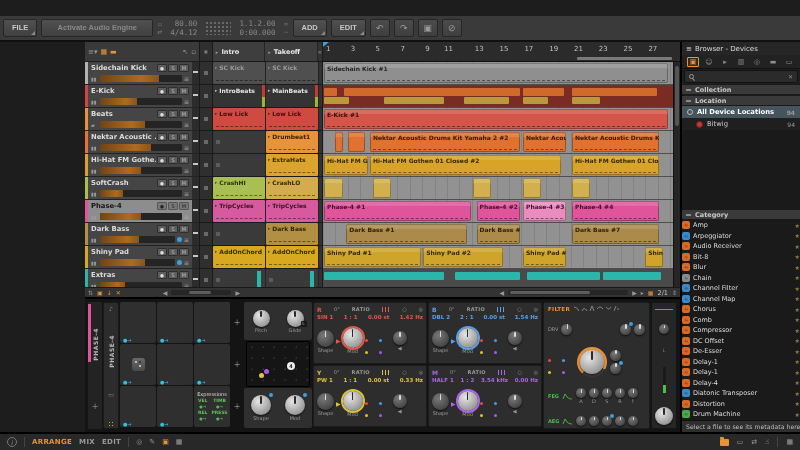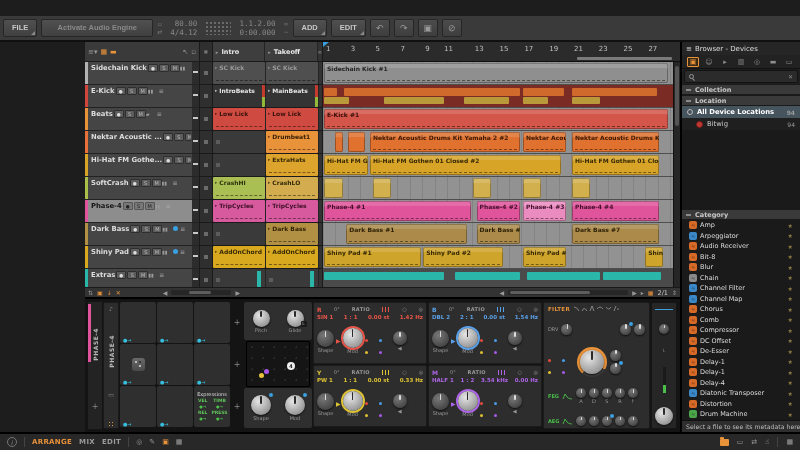--- a/index.html
+++ b/index.html
@@ -29,21 +29,21 @@
 .center{position:absolute;left:85px;right:120px;top:42px;bottom:18px;display:flex;flex-direction:column;background:#262626}
 .arrarea{height:255px;display:flex;flex-direction:column}
 .panes{flex:1;display:flex;overflow:hidden}
 
 .tpanel{width:115px;display:flex;flex-direction:column;background:#333;border-right:1px solid #1a1a1a}
 .tphead{height:20px;background:#3a3a3a;border-bottom:1px solid #1e1e1e;display:flex;align-items:center;gap:3px;padding:0 3px;font-size:7px;color:#999}
 .tphead .act{color:#e8923a}
 .tlist{flex:1;overflow:hidden}
 .trow{height:23px;display:flex;border-bottom:1px solid #222;background:#454545}
 .tcol{width:3px}
-.tmain{flex:1;padding:1px 2px 1px 3px;display:flex;flex-direction:row;justify-content:flex-start;overflow:hidden}
+.tmain{flex:1;padding:1px 2px 1px 3px;display:flex;flex-direction:column;justify-content:space-between;overflow:hidden}
 .tl1{display:flex;align-items:center;height:10px}
 .tname{font-size:6.8px;font-weight:bold;color:#ddd;white-space:nowrap;overflow:hidden;flex:1}
 .tb{width:10px;height:8px;font-size:5px;line-height:7px;text-align:center;background:#5d5d5d;color:#bbb;border-radius:1px;margin-left:1px;border:1px solid #2e2e2e;flex:none}
 .tb.rec{font-size:4.5px;color:#ddd}
 .tb.rec.armed{background:#d22a1e;color:#2a0503;border-color:#6a0e08}
 .trow.sel{background:#8d8d8d}
 .trow.sel .tname{color:#151515}
 .trow.sel .tb{background:#787878;color:#222;border-color:#555}
 .tl2{display:flex;align-items:center;height:9px;gap:2px}
 .ticon{font-size:5px;color:#999;width:7px;flex:none}
@@ -169,21 +169,21 @@
 .bsec{height:11px;background:#3a3a3a;border-top:1px solid #1a1a1a;border-bottom:1px solid #1a1a1a;display:flex;align-items:center;gap:4px;padding:0 4px;font-size:6.5px;font-weight:bold;color:#c8c8c8}
 .bsec i{width:5px;height:2px;background:#8a8a8a}
 .bitem{height:12px;display:flex;align-items:center;gap:4px;padding:0 5px;font-size:6.8px;color:#ccc}
 .bitem.seld{background:#46545e;color:#fff;font-weight:bold}
 .bitem .cnt{margin-left:auto;font-size:6px;color:#9a9a9a}
 .bitem .oring{width:6px;height:6px;border:1px solid #bbb;border-radius:50%}
 .bitem .rdot{width:7px;height:7px;border-radius:50%;background:#c03a34;border:1px solid #7a1c18}
 .bitem.sub{padding-left:14px}
 .bspace{flex:1;background:#1a1a1a}
 .clist{height:200px;overflow:hidden;background:#1a1a1a}
-.citem{height:10.5px;display:flex;align-items:center;gap:3px;padding:0 7px}
+.citem{height:10.5px;display:flex;align-items:center;gap:3px;padding:0 0}
 .cico{width:8px;height:8px;border-radius:2px;flex:none;display:flex;align-items:center;justify-content:center;font-size:5px;color:rgba(0,0,0,.55)}
 .citem .lb{font-size:6.5px;color:#ddd;flex:1;white-space:nowrap;overflow:hidden}
 .citem .st{font-size:6px;color:#8a7a42}
 .bnote{height:12px;background:#2e2e2e;border-top:1px solid #111;font-size:6.2px;color:#bbb;display:flex;align-items:center;padding:0 4px;white-space:nowrap;overflow:hidden}
 
 .bbar{position:absolute;left:0;right:0;bottom:0;height:18px;background:#282828;border-top:2px solid #000;display:flex;align-items:center;gap:7px;padding:0 7px;font-size:7px;color:#9a9a9a;z-index:5}
 .info{width:10px;height:10px;border:1px solid #777;border-radius:50%;font-size:6px;display:flex;align-items:center;justify-content:center;font-style:italic}
 .bsep{width:1px;height:10px;background:#444}
 .bb-arr{color:#e8923a;font-weight:bold;letter-spacing:.3px}
 .bb-l{font-weight:bold;letter-spacing:.3px}

